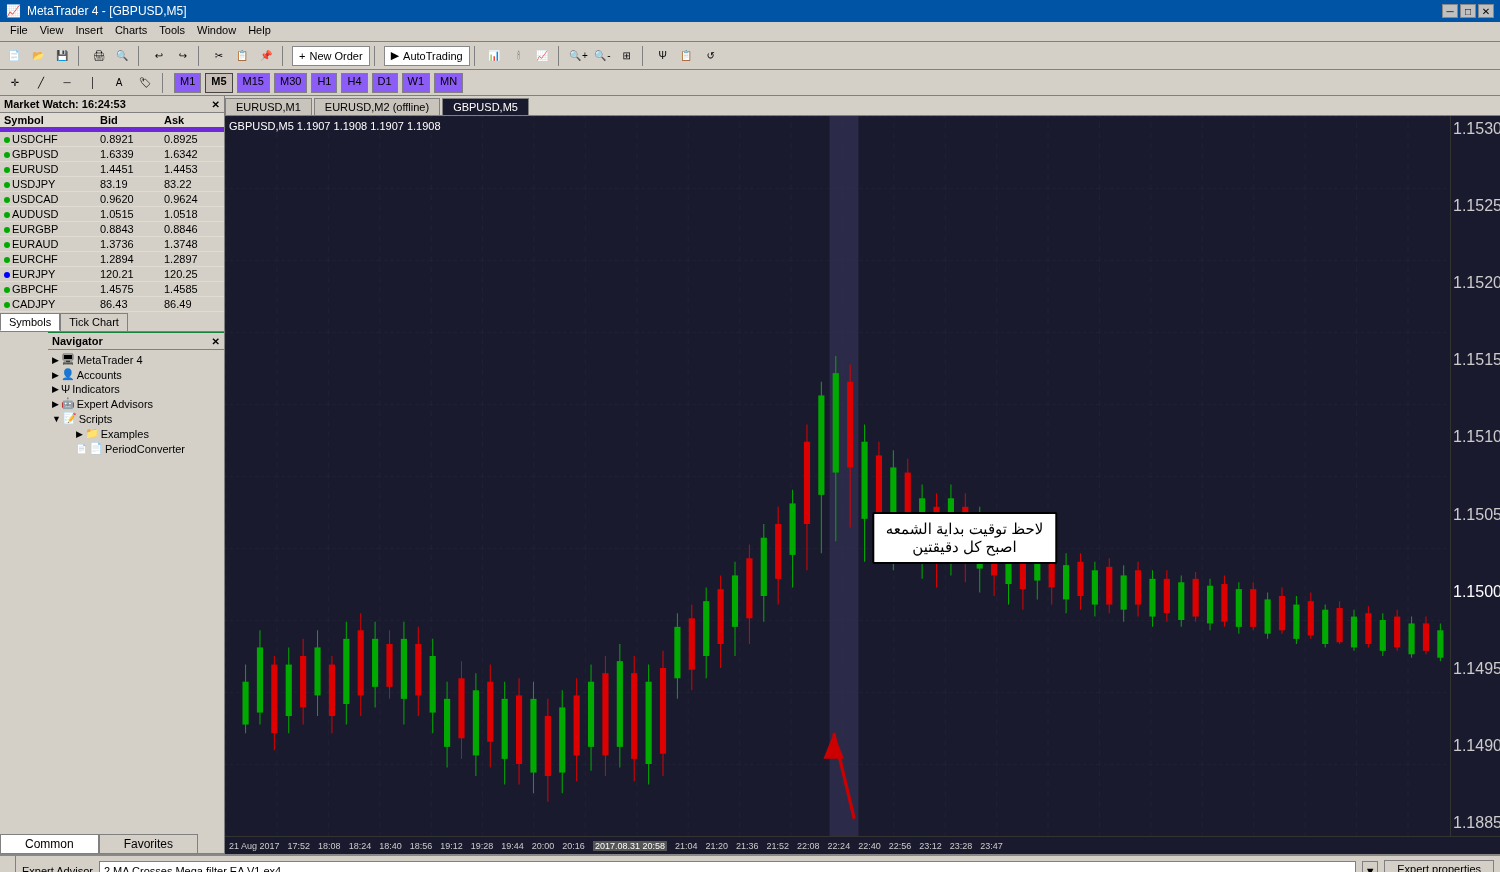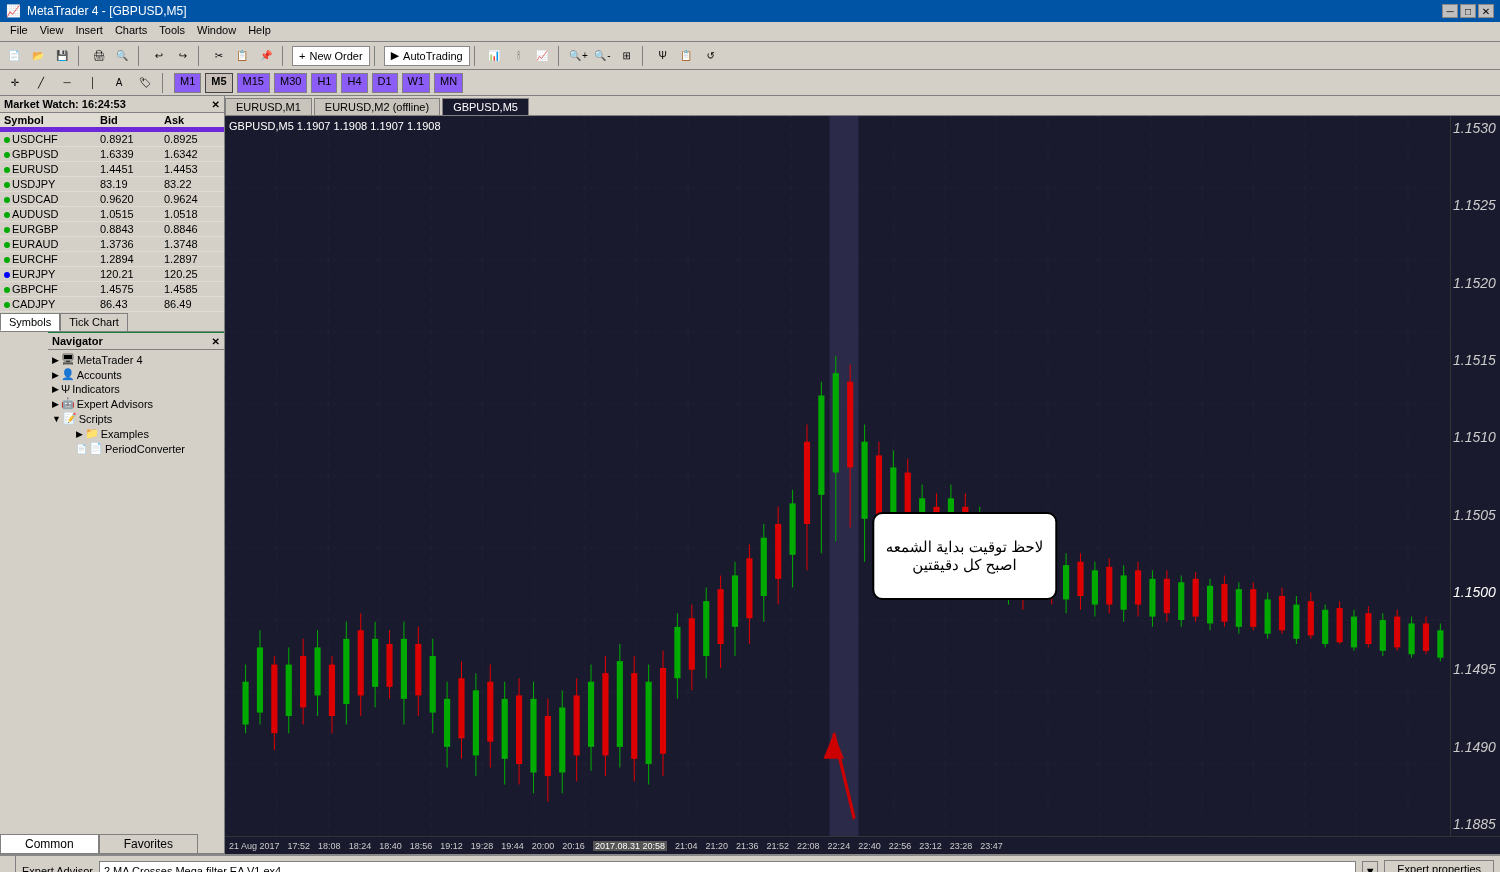--- a/index.html
+++ b/index.html
@@ -60,27 +60,27 @@
     .chart-tabs { display: flex; align-items: flex-end; background: #d4d0c8; border-bottom: 1px solid #808080; padding-top: 2px; }
     .chart-tab { padding: 2px 10px; font-size: 11px; cursor: pointer; border: 1px solid #808080; border-bottom: none; background: #c8c4bc; margin-right: 2px; }
     .chart-tab.active { background: #1a1a2e; color: #fff; }
     .chart-canvas { flex: 1; position: relative; background: #1a1a2e; overflow: hidden; }
     .chart-header-text { position: absolute; top: 4px; left: 4px; color: #fff; font-size: 11px; z-index: 5; }
 
     
     .chart-svg { width: 100%; height: 100%; }
 
     
-    .price-scale { position: absolute; right: 0; top: 0; width: 50px; height: 100%; display: flex; flex-direction: column; justify-content: space-between; padding: 4px 2px; color: #ccc; font-size: 14px; background: #1a1a2e; border-left: 1px solid #333; z-index: 5; font-style: italic; }
+    .price-scale { position: absolute; right: 0; top: 0; width: 50px; height: 100%; display: flex; flex-direction: column; justify-content: space-between; padding: 4px 2px; color: #ccc; font-size: 16px; background: #1a1a2e; border-left: 1px solid #333; z-index: 5; }
 
     
     .time-scale { height: 18px; background: #1a1a2e; color: #ccc; font-size: 9px; display: flex; align-items: center; padding: 0 4px; border-top: 1px solid #333; overflow: hidden; gap: 8px; }
 
     
-    .annotation-box { position: absolute; background: #fff; border: 2px solid #000; padding: 24px 12px; text-align: center; font-size: 16px; font-family: Arial; border-radius: 10px; z-index: 20; }
+    .annotation-box { position: absolute; background: #fff; border: 2px solid #000; padding: 6px 12px; text-align: center; font-size: 16px; font-family: Arial; border-radius: 2px; z-index: 20; }
 
     
     .bottom-panel { height: 240px; background: #d4d0c8; border-top: 2px solid #888; display: flex; flex-direction: column; }
     .action-btn { padding: 2px 12px; background: #d4d0c8; border: 1px solid #808080; cursor: pointer; font-size: 11px; min-width: 100px; text-align: center; height: 22px; }
     .vertical-tab { width: 16px; background: #d4d0c8; border-right: 1px solid #808080; display: flex; align-items: center; justify-content: center; cursor: pointer; }
   </style>
 </head>
 <body>
 
 <div class="title-bar">

